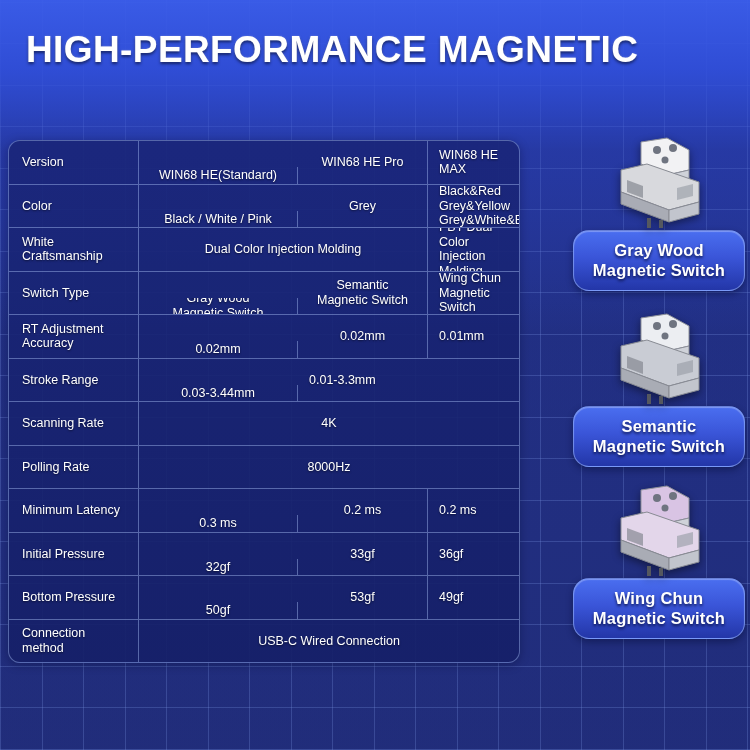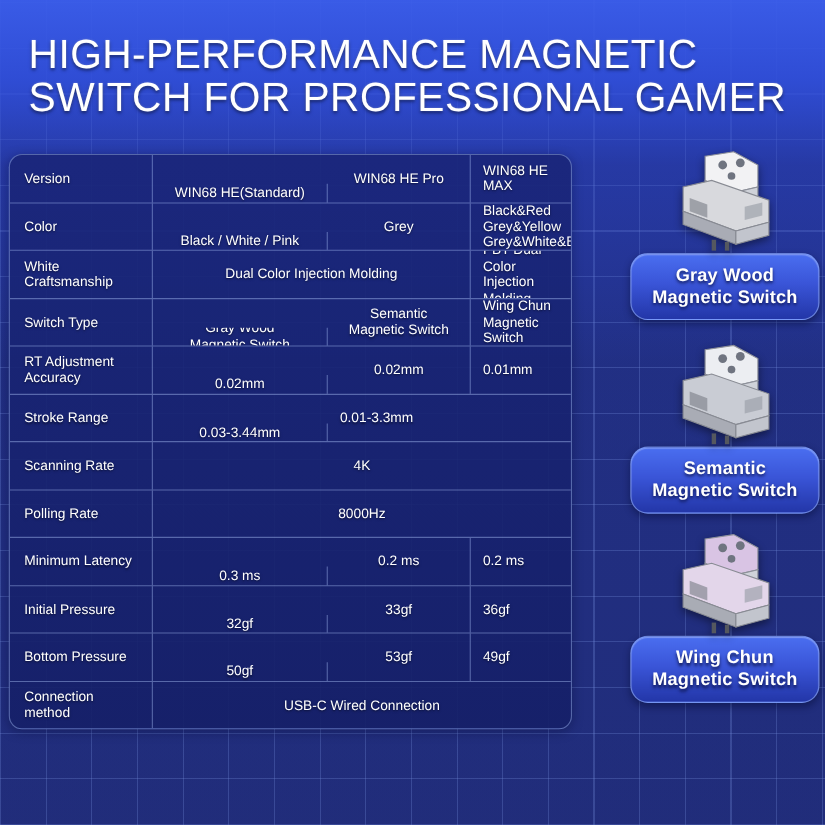--- a/index.html
+++ b/index.html
@@ -34,21 +34,21 @@
     overflow:hidden;
   }
 
   
   #title-block {
     position:absolute;
     left:26px; top:30px; width:710px;
   }
   .title-line {
     font-size:37px;
-    font-weight:normal;
+    font-weight:bold;
     color:#ffffff;
     letter-spacing:0.4px;
     line-height:39px;
     text-shadow:
       0 2px 3px rgba(10,20,70,0.75),
       0 0 2px rgba(255,255,255,0.35);
     white-space:nowrap;
   }
 
   
@@ -138,21 +138,20 @@
     white-space:pre-line;
   }
 </style>
 </head>
 <body>
 
 <div id="page">
 
   <div id="title-block">
     <div class="title-line">HIGH-PERFORMANCE MAGNETIC</div>
-    <div class="title-line">SWITCH FOR PROFESSIONAL GAMER</div>
   </div>
 
   <div id="spec-table">
       <div class="trow">
         <div class="tcell c-label">
           <span class="cell-txt">Version</span>
         </div>
         <div class="tcell c-1">
           <span class="cell-txt">WIN68 HE(Standard)</span>
         </div>

